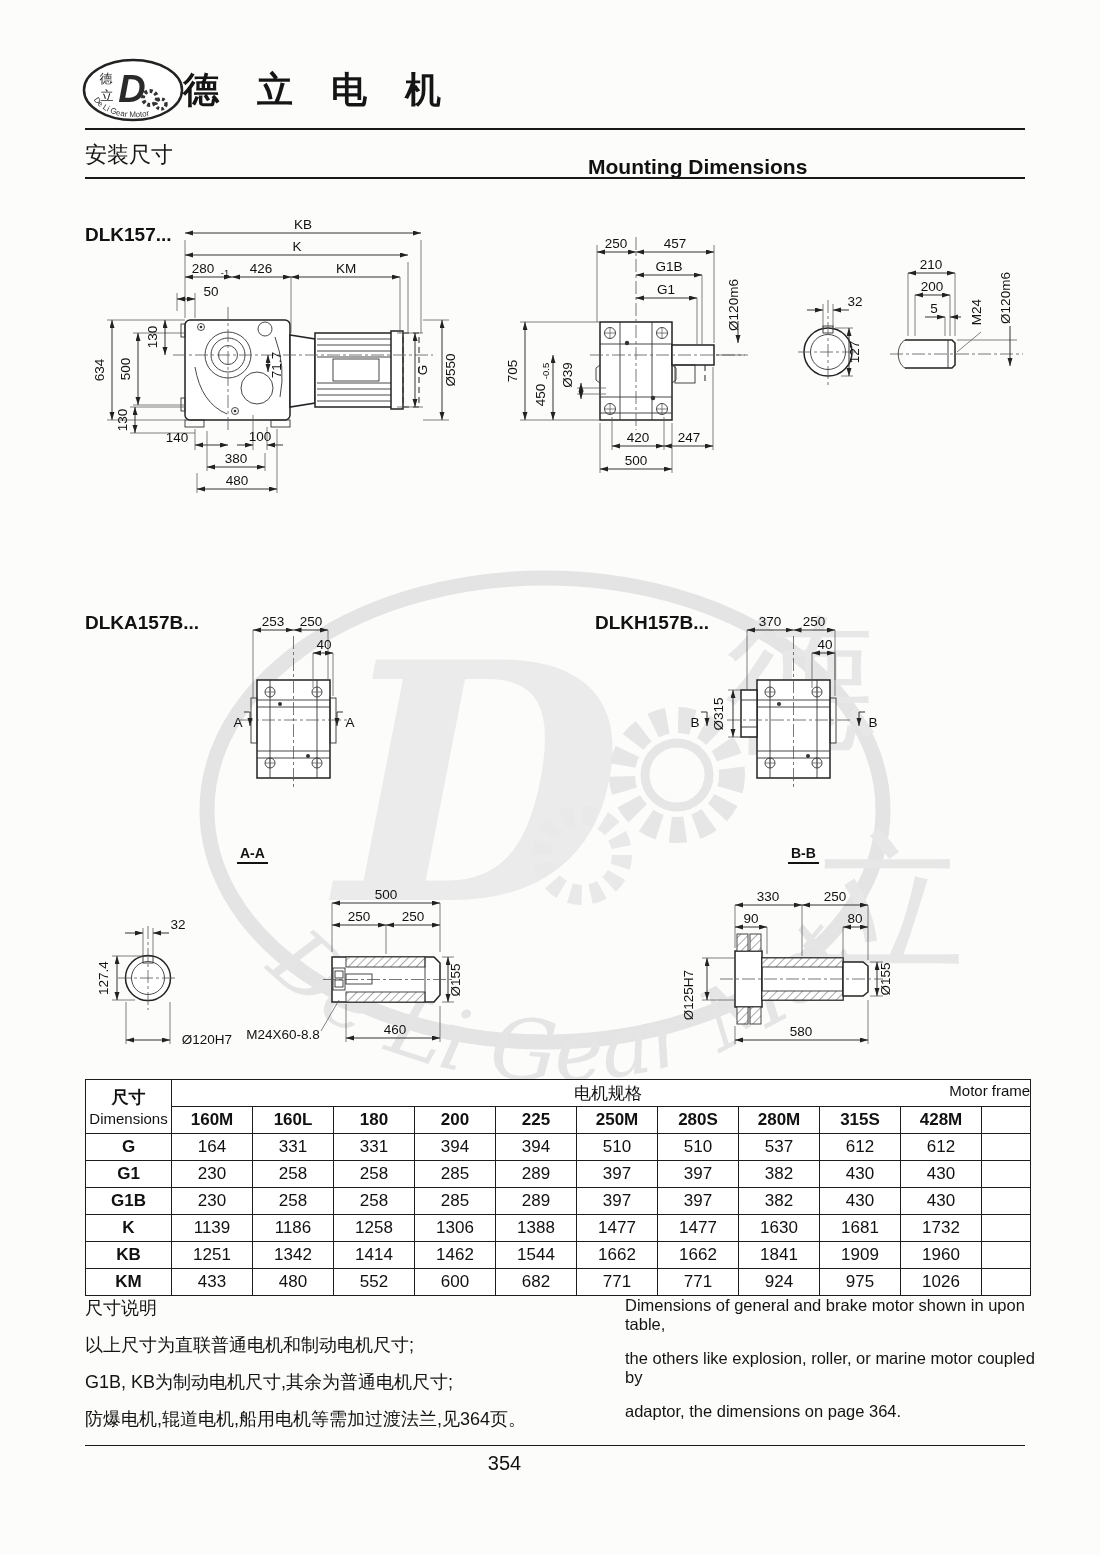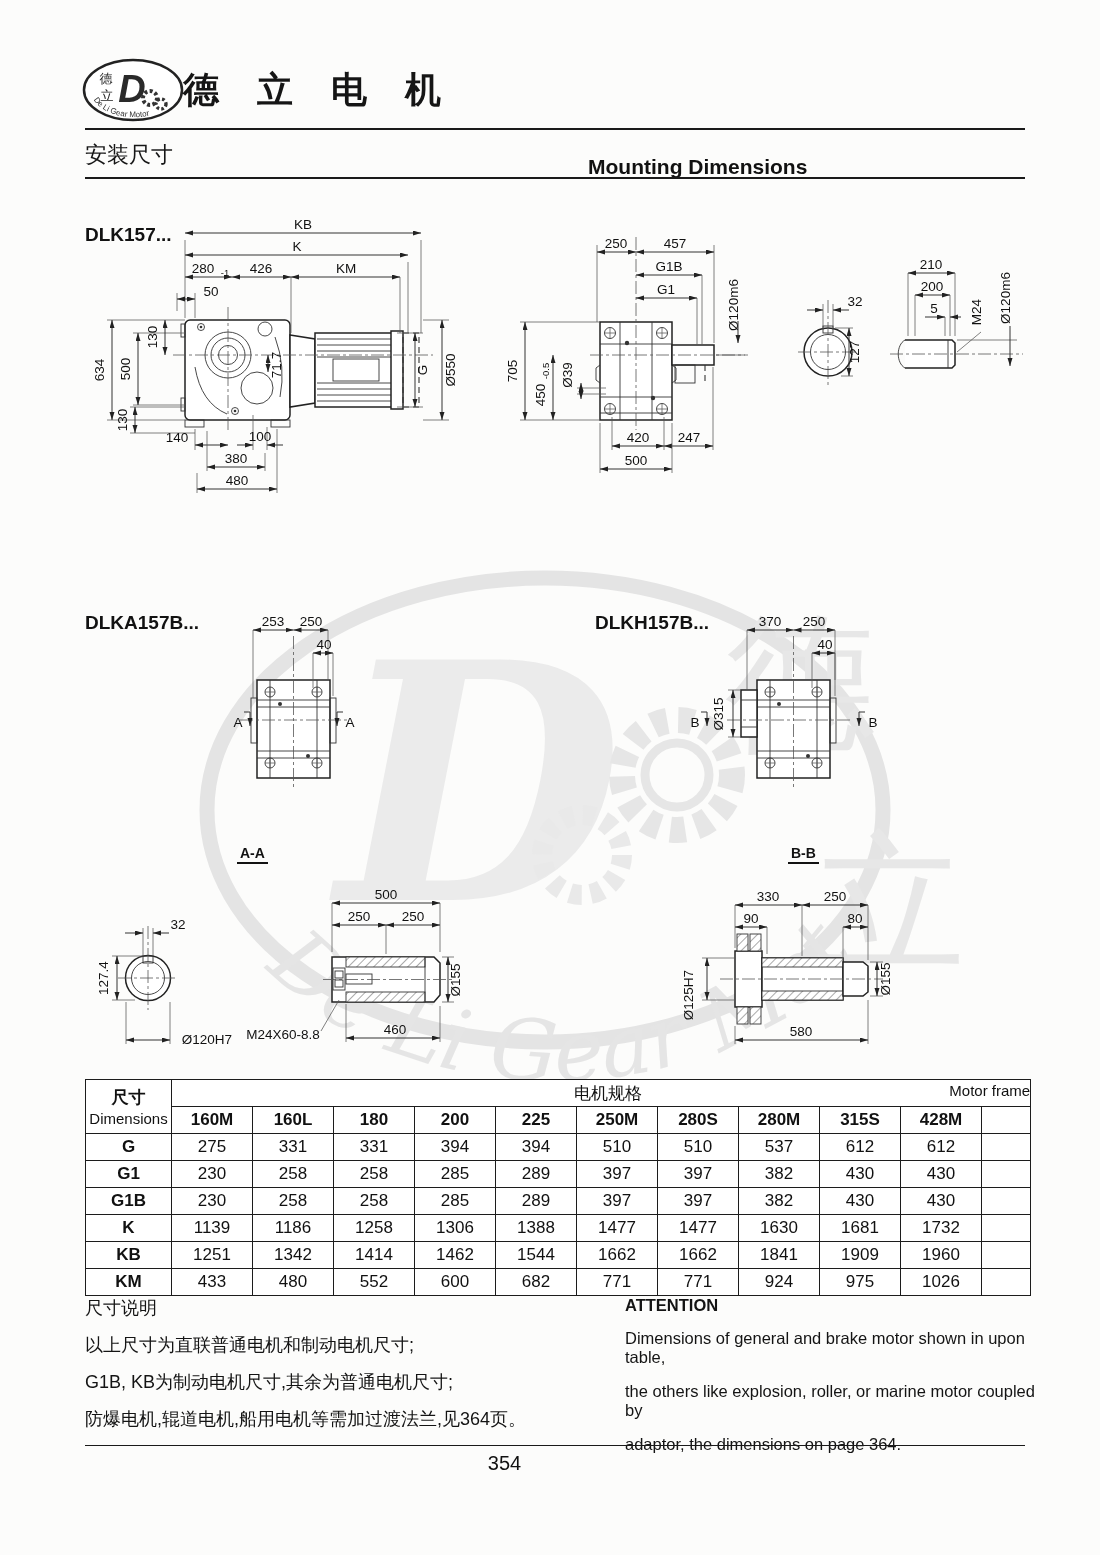--- a/index.html
+++ b/index.html
@@ -555,21 +555,21 @@
           <th>280S</th>
           <th>280M</th>
           <th>315S</th>
           <th>428M</th>
           <th></th>
         </tr>
     </thead>
     <tbody>
         <tr>
           <th>G</th>
-          <td>275</td>
+          <td>164</td>
           <td>331</td>
           <td>331</td>
           <td>394</td>
           <td>394</td>
           <td>510</td>
           <td>510</td>
           <td>537</td>
           <td>612</td>
           <td>612</td>
           <td></td>
@@ -647,21 +647,20 @@
       </tbody>
   </table>
 
   <div class="notes">
     <p>尺寸说明</p>
     <p>以上尺寸为直联普通电机和制动电机尺寸;</p>
     <p>G1B, KB为制动电机尺寸,其余为普通电机尺寸;</p>
     <p>防爆电机,辊道电机,船用电机等需加过渡法兰,见364页。</p>
   </div>
   <div class="attention">
-    <p class="t">ATTENTION</p>
     <p>Dimensions of general and brake motor shown in upon table,</p>
     <p>the others like explosion, roller, or marine motor coupled by</p>
     <p>adaptor, the dimensions on page 364.</p>
   </div>
 
   <div class="hline" style="top:1445px;border-top-width:1.5px"></div>
   <div class="pageno">354</div>
 
 </div>
 

